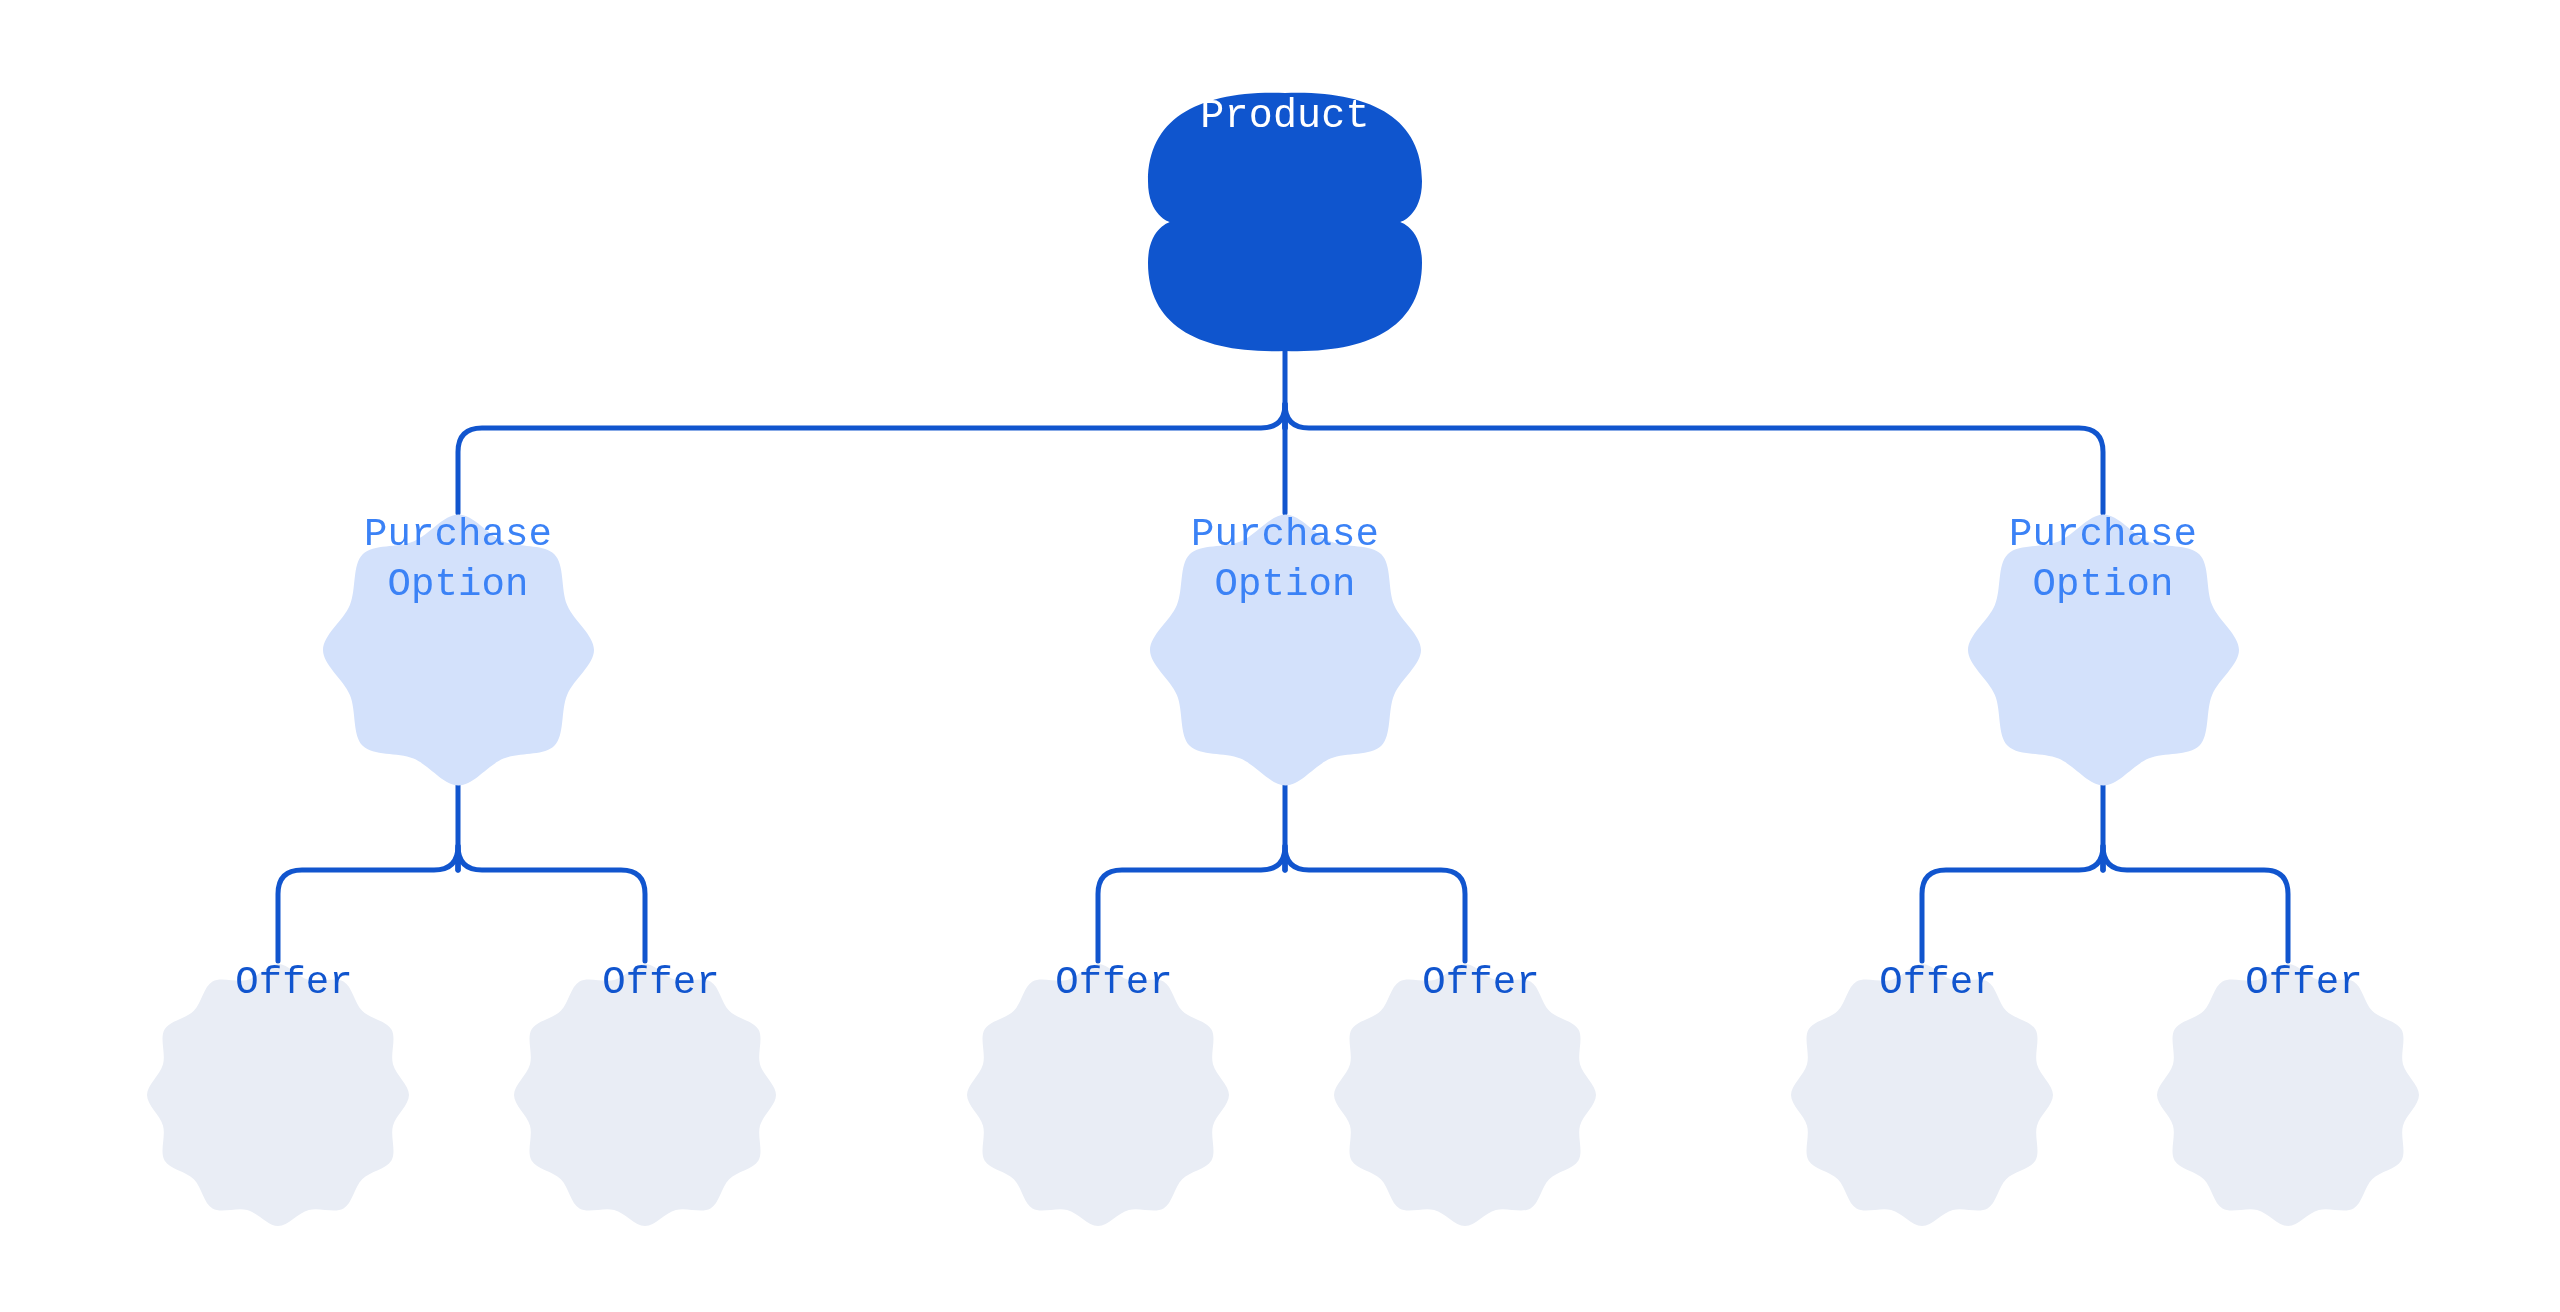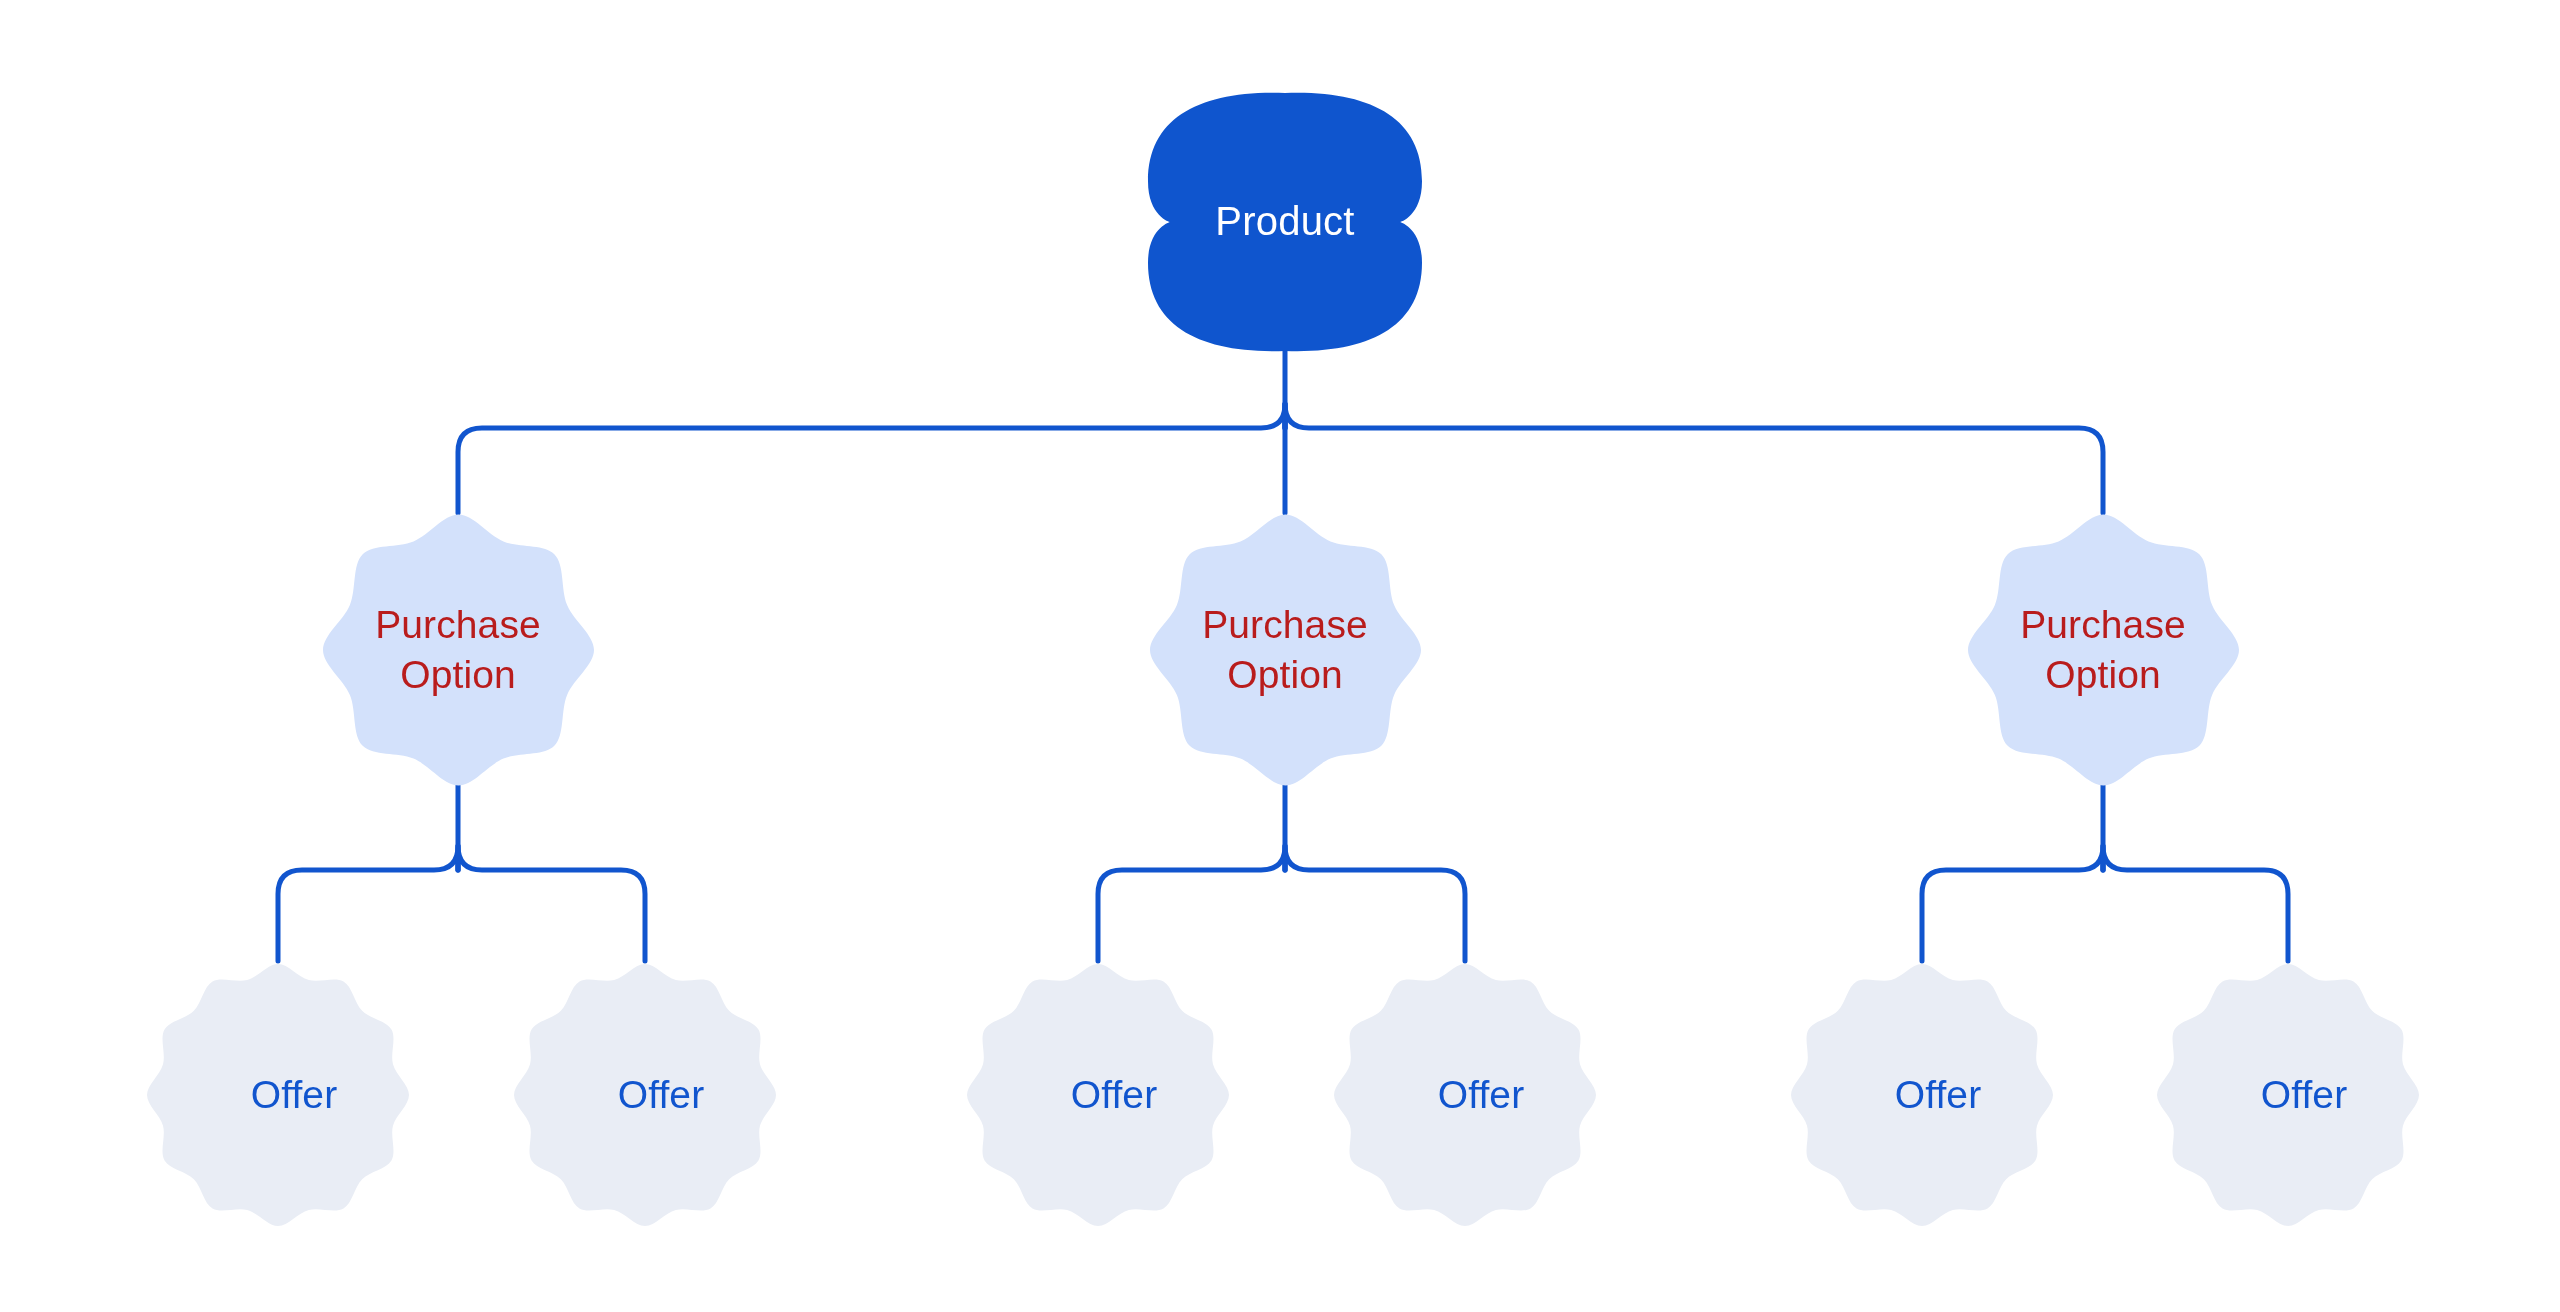--- a/index.html
+++ b/index.html
@@ -6,30 +6,31 @@
   body{
     width:2560px;height:1312px;
     background:#ffffff;
     font-family:"Liberation Sans", sans-serif;
     overflow:hidden;
   }
   #stage{position:relative;width:2560px;height:1312px;}
   #wires{position:absolute;left:0;top:0;width:2560px;height:1312px;}
   .node{
     position:absolute;
-    display:flex;align-items:center;justify-content:center;
+    display:flex;align-items:flex-start;justify-content:center;
     text-align:center;
     line-height:1.28;
     user-select:none;
+    font-family:Liberation Mono, monospace;
   }
   .node .blobwrap{position:absolute;left:0;top:0;width:100%;height:100%;}
   .node .blobwrap svg{display:block;width:100%;height:100%;}
   .node .lbl{position:relative;z-index:2;padding:0 8px;white-space:pre-line;}
   .n-product .lbl{color:#ffffff;font-size:40px;font-weight:400;letter-spacing:.2px;}
-  .n-option  .lbl{color:#b91c1c;font-size:39px;font-weight:400;letter-spacing:.1px;}
+  .n-option  .lbl{color:#3b82f6;font-size:39px;font-weight:400;letter-spacing:.1px;}
   .n-offer   .lbl{color:#1155CE;font-size:39px;font-weight:400;letter-spacing:.1px;margin-left:32px;}
 </style>
 </head>
 <body>
 
 <div id="stage">
   <svg id="wires" viewBox="0 0 2560 1312" preserveAspectRatio="none" aria-hidden="true">
       <path d="M1285,347 L1285,428" fill="none" stroke="#1155CE" stroke-width="5" stroke-linecap="round" stroke-linejoin="round"></path>
       <path d="M1285,428 L1285,404 Q1285,428 1261,428 L482,428 Q458,428 458,452 L458,513" fill="none" stroke="#1155CE" stroke-width="5" stroke-linecap="round" stroke-linejoin="round"></path>
       <path d="M1285,428 L1285,404 L1285,513" fill="none" stroke="#1155CE" stroke-width="5" stroke-linecap="round" stroke-linejoin="round"></path>

